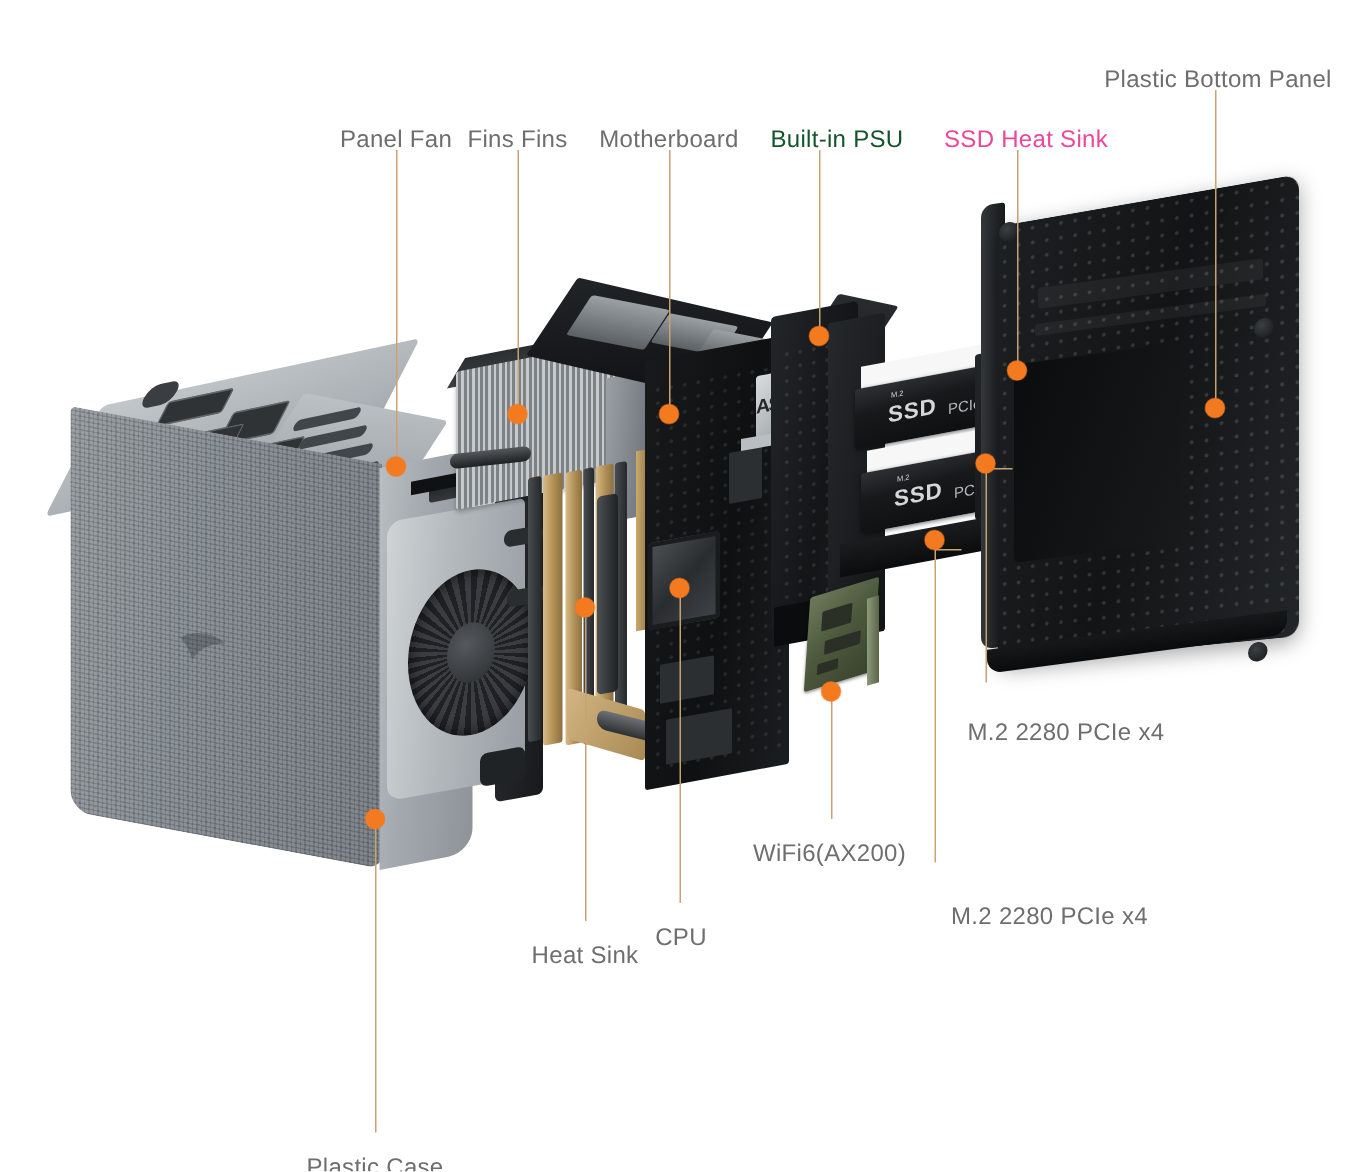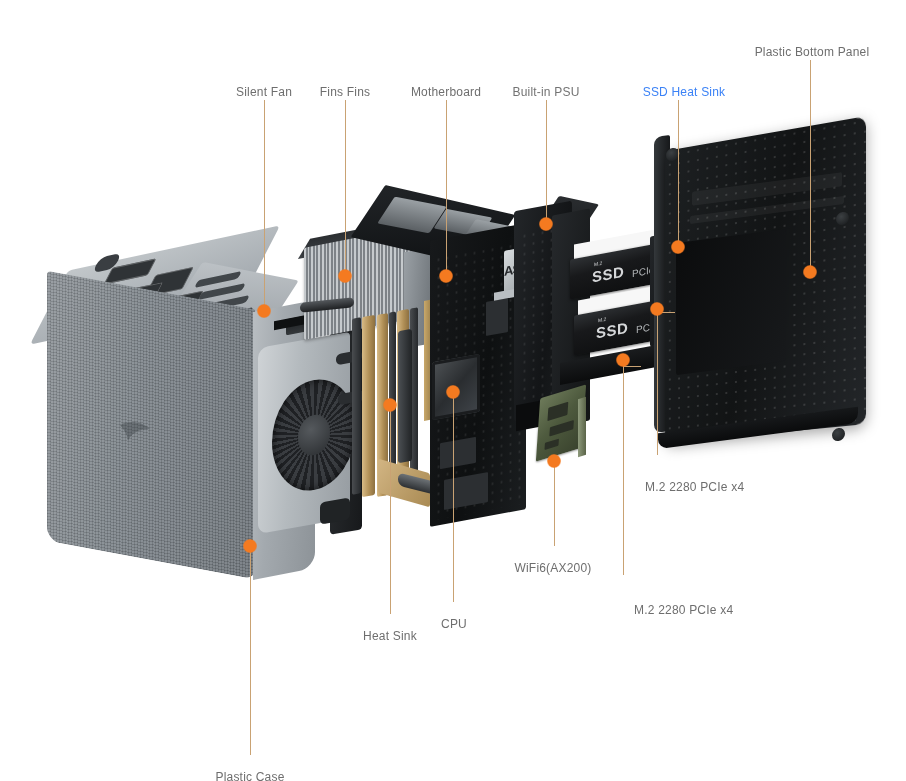--- a/index.html
+++ b/index.html
@@ -14,21 +14,21 @@
     position: relative;
     width: 906px;
     height: 781px;
     background: #ffffff;
     overflow: hidden;
   }
 
   
   .callout-label {
     position: absolute;
-    font-size: 12px;
+    font-size: 16px;
     color: #6e6e6e;
     white-space: nowrap;
     letter-spacing: .2px;
     line-height: 1;
     text-align: center;
   }
   .callout-label.center { transform: translateX(-50%); }
   .leader {
     position: absolute;
     background: #c9a273;
@@ -476,33 +476,33 @@
     <div class="part panel-ridge" style="left:690px; top:206px; width:154px; height:8px;"></div>
     <div class="part panel-screw" style="left:666px; top:148px;"></div>
     <div class="part panel-screw" style="left:836px; top:212px;"></div>
     <div class="part panel-screw" style="left:832px; top:428px;"></div>
     <div class="part" style="left:658px;top:420px;width:200px;height:16px;background:linear-gradient(180deg,#16181a,#0a0b0c);transform:skewY(-7.5deg);border-radius:0 0 10px 10px;"></div>
   </div>
 
   <div id="callout-layer">
       <div class="leader" style="left: 264px; top: 100px; height: 205px; background: rgb(201, 162, 115);"></div>
       <div class="dot" style="left: 264px; top: 311px; background: rgb(244, 122, 32);"></div>
-      <div class="callout-label center" style="left: 264px; top: 86px; color: rgb(110, 110, 110);">Silent Fan</div>
+      <div class="callout-label center" style="left: 264px; top: 86px; color: rgb(110, 110, 110);">Panel Fan</div>
       <div class="leader" style="left: 345px; top: 100px; height: 170px; background: rgb(201, 162, 115);"></div>
       <div class="dot" style="left: 345px; top: 276px; background: rgb(244, 122, 32);"></div>
       <div class="callout-label center" style="left: 345px; top: 86px; color: rgb(110, 110, 110);">Fins Fins</div>
       <div class="leader" style="left: 446px; top: 100px; height: 170px; background: rgb(201, 162, 115);"></div>
       <div class="dot" style="left: 446px; top: 276px; background: rgb(244, 122, 32);"></div>
       <div class="callout-label center" style="left: 446px; top: 86px; color: rgb(110, 110, 110);">Motherboard</div>
       <div class="leader" style="left: 546px; top: 100px; height: 118px; background: rgb(201, 162, 115);"></div>
       <div class="dot" style="left: 546px; top: 224px; background: rgb(244, 122, 32);"></div>
-      <div class="callout-label center" style="left: 546px; top: 86px; color: #737373;">Built-in PSU</div>
+      <div class="callout-label center" style="left: 558px; top: 86px; color: #14532d;">Built-in PSU</div>
       <div class="leader" style="left: 678px; top: 100px; height: 141px; background: rgb(201, 162, 115);"></div>
       <div class="dot" style="left: 678px; top: 247px; background: rgb(244, 122, 32);"></div>
-      <div class="callout-label center" style="left: 684px; top: 86px; color: #3b82f6;">SSD Heat Sink</div>
+      <div class="callout-label center" style="left: 684px; top: 86px; color: #ec4899;">SSD Heat Sink</div>
       <div class="leader" style="left: 810px; top: 60px; height: 206px; background: rgb(201, 162, 115);"></div>
       <div class="dot" style="left: 810px; top: 272px; background: rgb(244, 122, 32);"></div>
       <div class="callout-label center" style="left: 812px; top: 46px; color: rgb(110, 110, 110);">Plastic Bottom Panel</div>
       <div class="leader" style="left: 250px; top: 552px; height: 203px; background: rgb(201, 162, 115);"></div>
       <div class="dot" style="left: 250px; top: 546px; background: rgb(244, 122, 32);"></div>
       <div class="callout-label center" style="left: 250px; top: 771px; color: rgb(110, 110, 110);">Plastic Case</div>
       <div class="leader" style="left: 390px; top: 411px; height: 203px; background: rgb(201, 162, 115);"></div>
       <div class="dot" style="left: 390px; top: 405px; background: rgb(244, 122, 32);"></div>
       <div class="callout-label center" style="left: 390px; top: 630px; color: rgb(110, 110, 110);">Heat Sink</div>
       <div class="leader" style="left: 453px; top: 398px; height: 204px; background: rgb(201, 162, 115);"></div>

